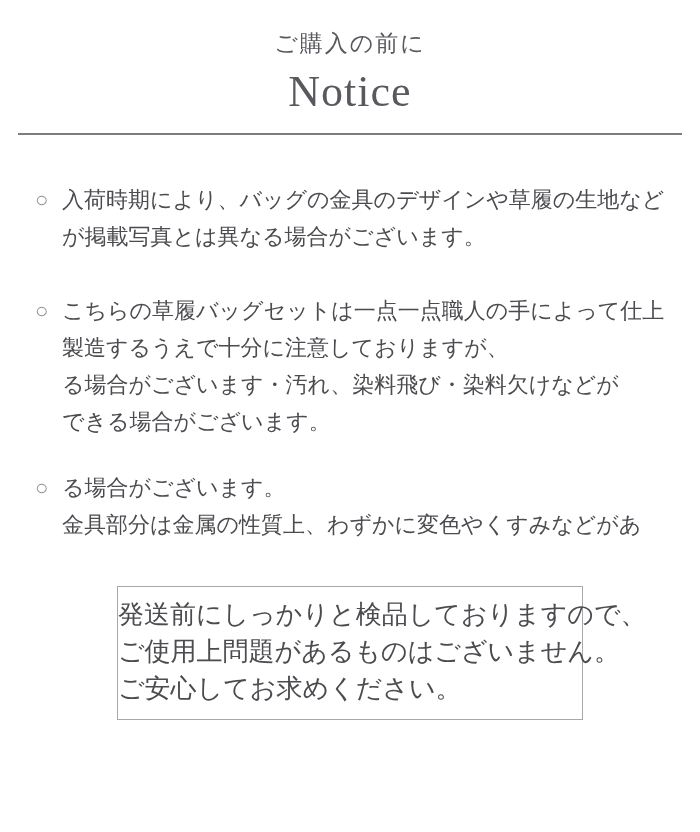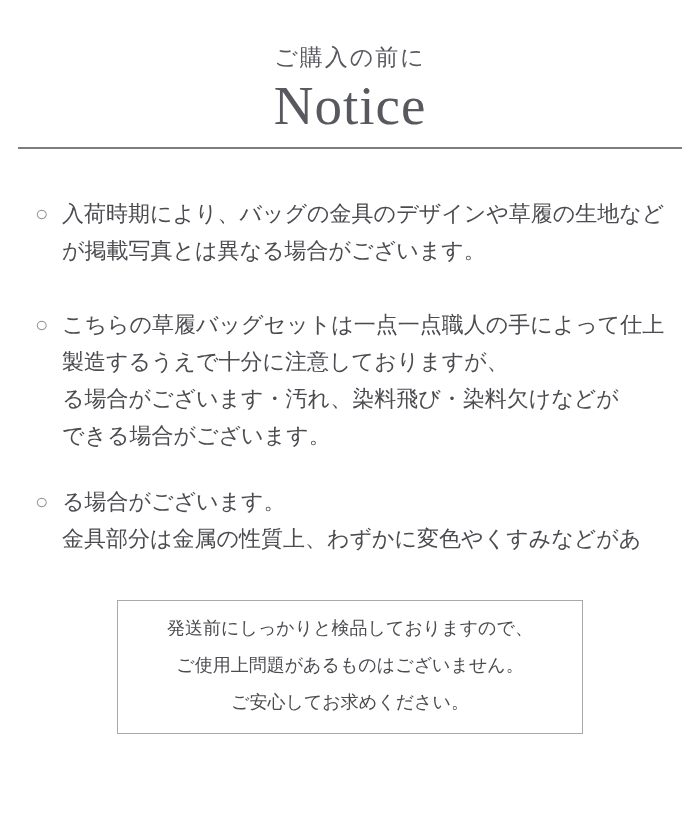--- a/index.html
+++ b/index.html
@@ -5,31 +5,31 @@
   * { box-sizing: border-box; }
   html, body { margin: 0; padding: 0; background: #ffffff; }
   .page {
     position: relative;
     width: 700px;
     height: 832px;
     background: #ffffff;
     overflow: hidden;
     font-family: "Liberation Sans", "DejaVu Sans", sans-serif;
   }
-  .header { text-align: center; padding-top: 44px; }
+  .header { text-align: center; padding-top: 30px; }
   .subtitle {
     font-family: "Liberation Serif", "DejaVu Serif", serif;
     font-size: 23px;
     line-height: 28px;
     letter-spacing: 2px;
     color: #58585f;
   }
   .title {
     font-family: "Liberation Serif", "DejaVu Serif", serif;
-    font-size: 55px;
+    font-size: 44px;
     line-height: 52px;
     margin-top: 8px;
     letter-spacing: 1px;
     color: #58585f;
   }
   .divider {
     border: none;
     border-top: 2px solid #7d7d81;
     margin: 15px 18px 0 18px;
   }
@@ -49,22 +49,22 @@
     color: #8f8f94;
     font-size: 22px;
     line-height: 37px;
   }
   .notice-line { white-space: nowrap; }
   .assurance-box {
     width: 466px;
     margin: 43px auto 0 auto;
     border: 1px solid #a9a9a9;
     padding: 9px 0 12px 0;
-    text-align: center;
-    font-size: 18px;
+    text-align: left;
+    font-size: 26px;
     line-height: 37px;
     color: #4b4b50;
   }
   .assurance-line { white-space: nowrap; }
 </style>
 </head>
 <body>
 
 <div class="page">
 

